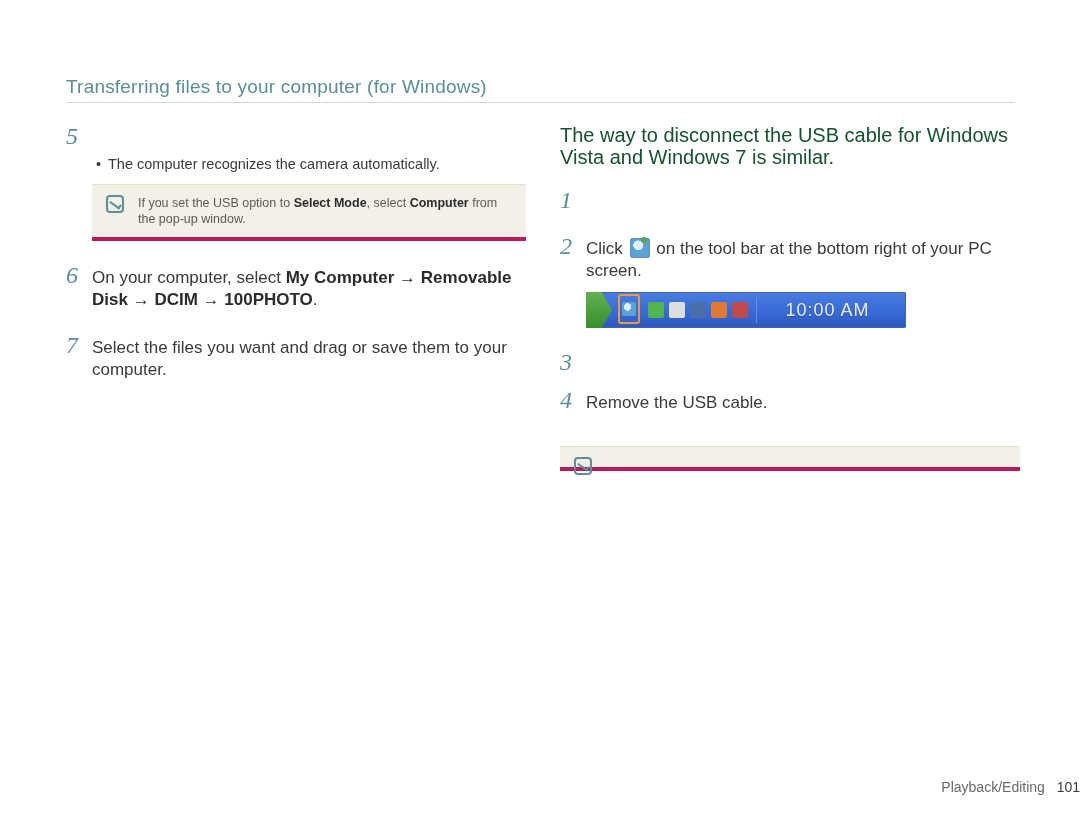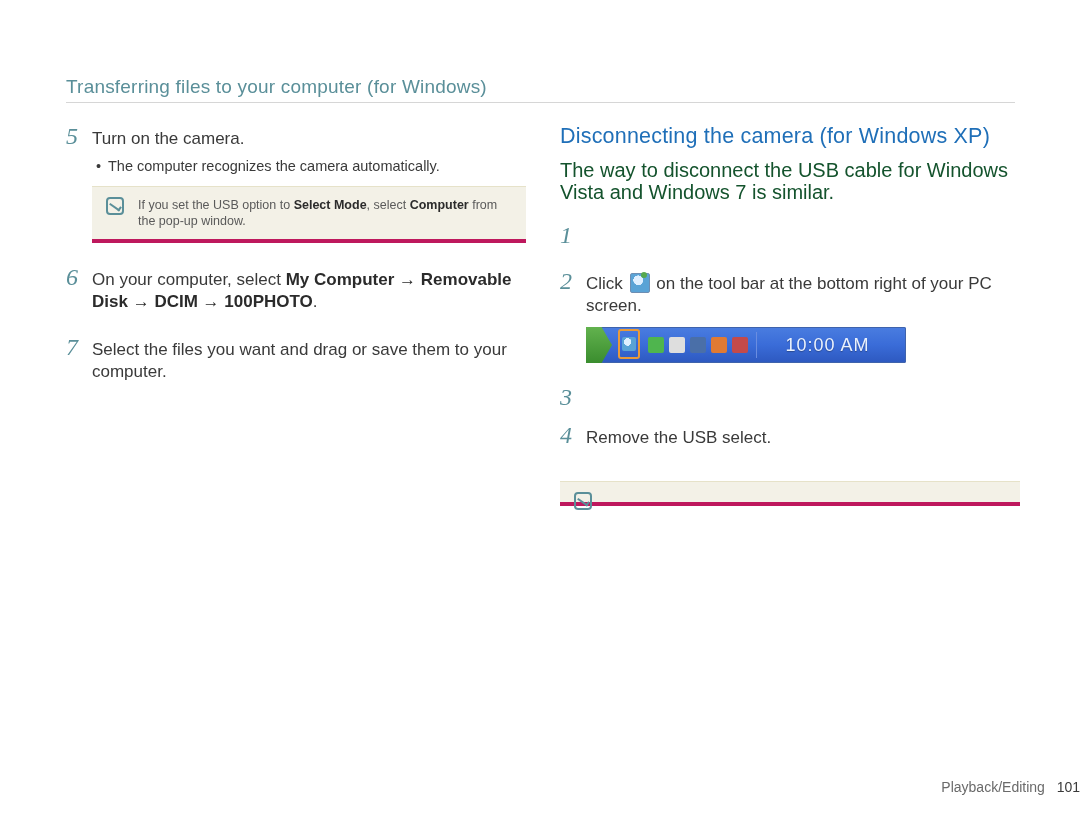--- a/index.html
+++ b/index.html
@@ -226,21 +226,20 @@
 
 <div class="page">
 
   <div class="topic-title">Transferring files to your computer (for Windows)</div>
   <div class="topic-rule"></div>
 
   <div class="col col-left">
 
     <div class="step">
       <div class="step-num">5</div>
-      <div class="step-text">Turn on the camera.</div>
     </div>
     <div class="sub-bullet">
       <span class="dot">•</span>
       <span>The computer recognizes the camera automatically.</span>
     </div>
     <div class="note-box">
       <div class="note-icon"></div>
       <div class="note-text">
         <span>If you set the USB option to </span><span class="b">Select Mode</span><span>, select </span><span class="b">Computer</span><span> from the pop-up window.</span>
       </div>
@@ -257,21 +256,20 @@
 
     <div class="step">
       <div class="step-num">7</div>
       <div class="step-text">Select the files you want and drag or save them to your computer.</div>
     </div>
 
   </div>
 
   <div class="col col-right">
 
-    <div class="section-heading">Disconnecting the camera (for Windows XP)</div>
     <div class="intro-text">The way to disconnect the USB cable for Windows Vista and Windows 7 is similar.</div>
 
     <div class="step">
       <div class="step-num">1</div>
     </div>
 
     <div class="spacer-m"></div>
 
     <div class="step">
       <div class="step-num">2</div>
@@ -296,21 +294,21 @@
       <div class="tray-divider"></div>
       <div class="tray-clock">10:00 AM</div>
     </div>
 
     <div class="step">
       <div class="step-num">3</div>
     </div>
     <div style="height:8px"></div>
     <div class="step">
       <div class="step-num">4</div>
-      <div class="step-text">Remove the USB select.</div>
+      <div class="step-text">Remove the USB cable.</div>
     </div>
 
     <div style="height:18px"></div>
 
     <div class="note-box" style="margin-left:0">
       <div class="note-icon"></div>
     </div>
 
   </div>
 

